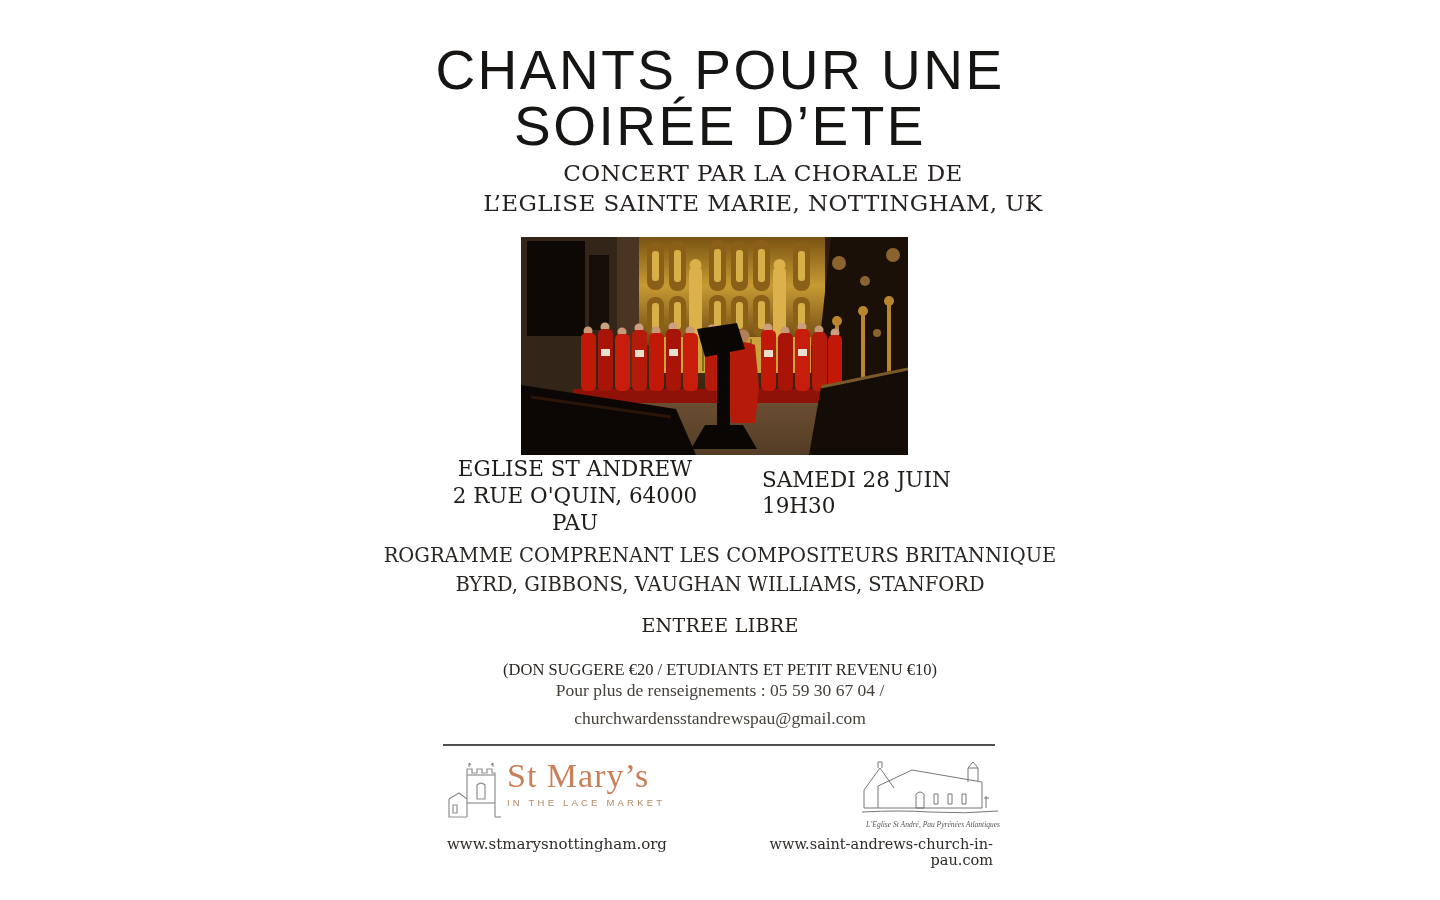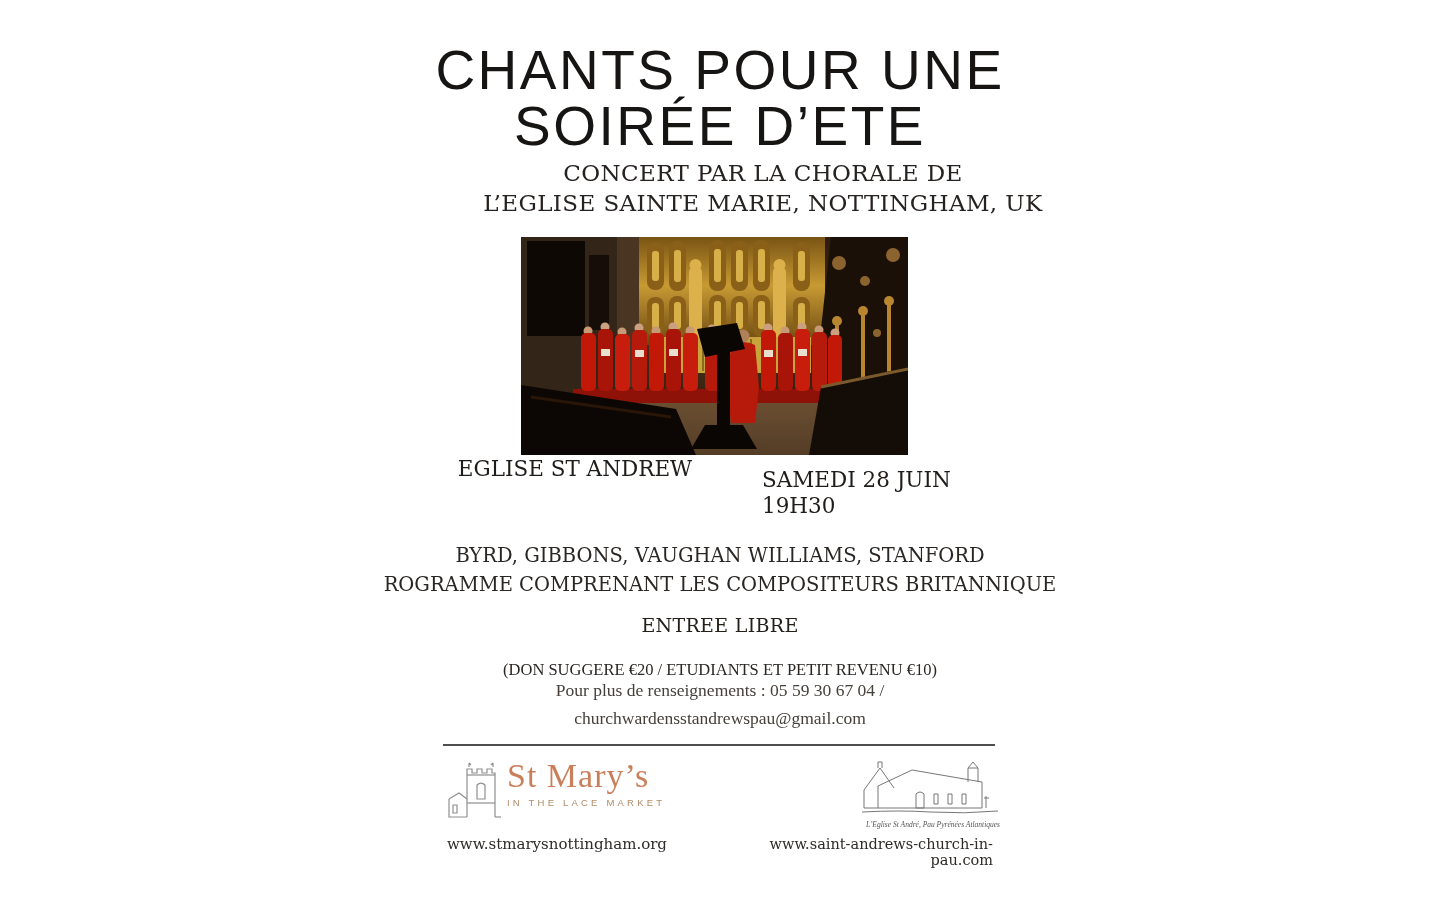--- a/index.html
+++ b/index.html
@@ -229,30 +229,31 @@
       <rect x="196" y="112" width="13" height="82"></rect>
       <polygon points="170,212 236,212 222,188 184,188"></polygon>
       <circle cx="202.5" cy="130" r="4"></circle>
       <circle cx="202.5" cy="146" r="4"></circle>
       <circle cx="202.5" cy="162" r="4"></circle>
     </g>
   </svg>
 
   <div class="venue">
     <div>EGLISE ST ANDREW</div>
+    <div>2 RUE O'QUIN, 64000 PAU</div>
   </div>
 
   <div class="datetime">
     <div>SAMEDI 28 JUIN</div>
     <div>19H30</div>
   </div>
 
   <div class="center-col programme">
+    <div>ROGRAMME COMPRENANT LES COMPOSITEURS BRITANNIQUE</div>
     <div>BYRD, GIBBONS, VAUGHAN WILLIAMS, STANFORD</div>
-    <div>ROGRAMME COMPRENANT LES COMPOSITEURS BRITANNIQUE</div>
   </div>
 
   <div class="center-col admission-title">ENTREE LIBRE</div>
   <div class="center-col admission-sub">(DON SUGGERE €20 /  ETUDIANTS ET PETIT REVENU €10)</div>
 
   <div class="center-col contact">
     <div>Pour plus de renseignements :  05 59 30 67 04 /</div>
     <div>churchwardensstandrewspau@gmail.com</div>
   </div>
 

